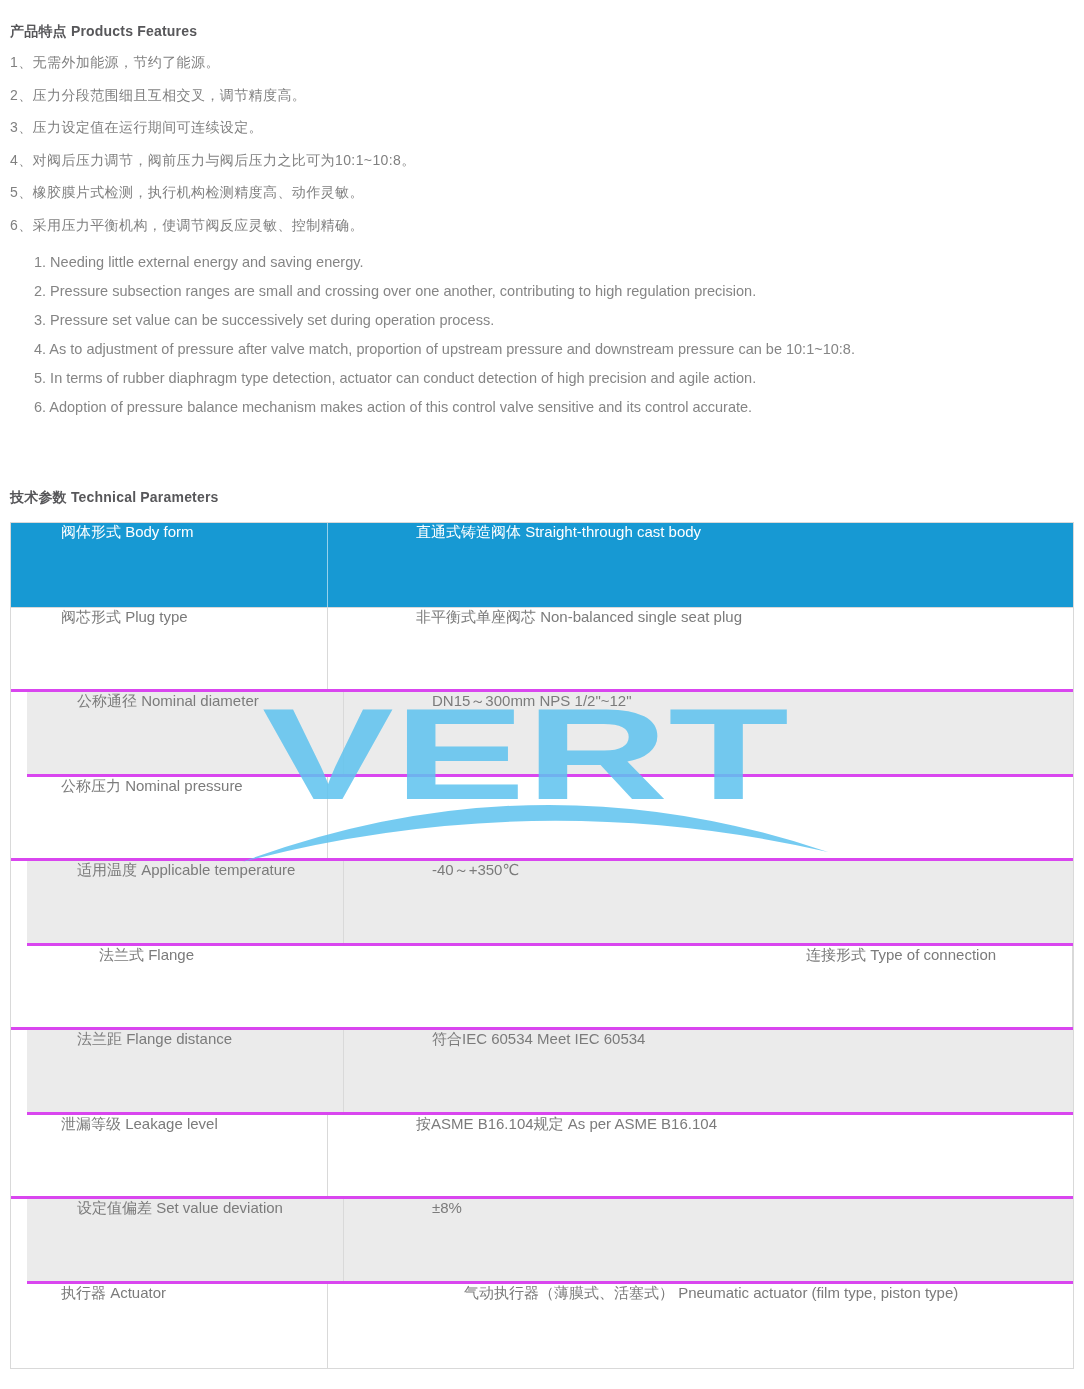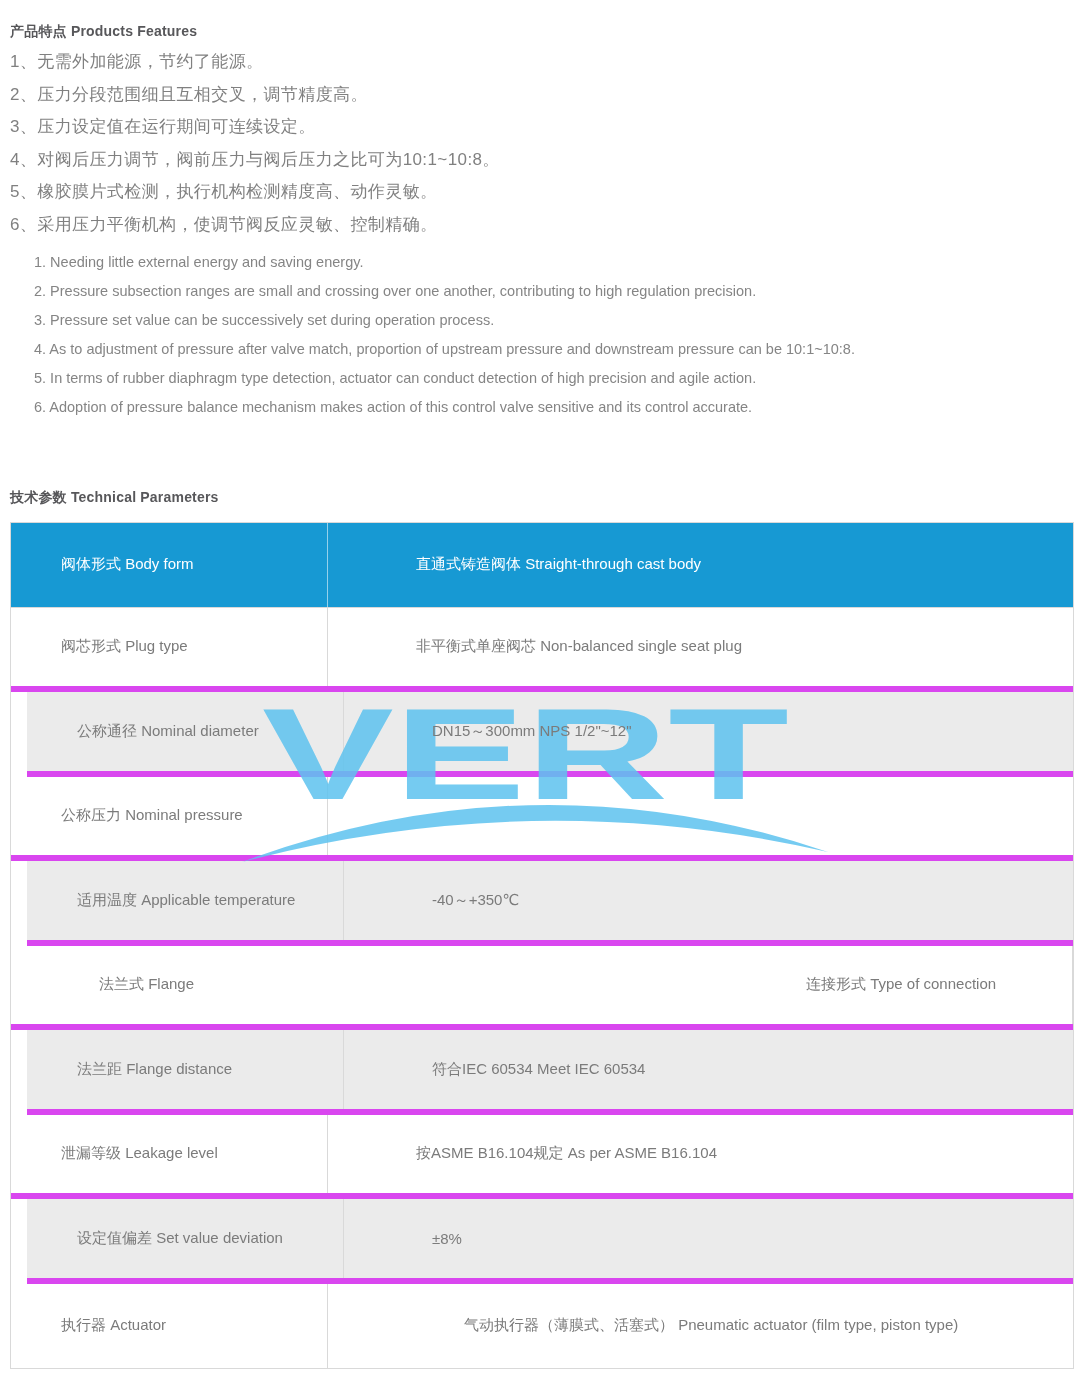--- a/index.html
+++ b/index.html
@@ -13,34 +13,34 @@
     font-size:14px;font-weight:bold;color:#57575a;line-height:28px;
     letter-spacing:0.2px;white-space:nowrap;
   }
   #features-title{top:8px;}
   #params-title{top:474px;}
 
   .feat-list{position:absolute;left:10px;}
   #cn-list{top:46px;}
   #en-list{top:248px;margin-left:24px;}
   .feat-item{color:#808080;white-space:nowrap;}
-  #cn-list .feat-item{font-size:17px;line-height:32.5px;letter-spacing:0.4px;}
+  #cn-list .feat-item{font-size:14px;line-height:32.5px;letter-spacing:0.4px;}
   #en-list .feat-item{font-size:14.5px;line-height:29px;color:#858585;}
 
   .param-table{
     position:absolute;left:10px;top:522px;width:1064px;
     border:1px solid #d9d9d9;box-sizing:border-box;background:#fff;
   }
   .trow{
     display:flex;height:84.5px;box-sizing:border-box;
-    border-bottom:6px solid #d946ef;
+    border-bottom:3px solid #d946ef;
   }
   .trow:last-child{border-bottom:none;gap:48px;}
   .trow .cell{
-    display:flex;align-items:center;box-sizing:border-box;
+    display:flex;align-items:flex-start;box-sizing:border-box;
     font-size:15px;color:#7b7b7b;
   }
   .cell.label{width:317px;padding-left:50px;border-right:1px solid #d9d9d9;}
   .cell.value{flex:1;padding-left:88px;}
   .trow.header{background:#1799d3;border-bottom:1px solid #d9d9d9;}
   .trow.header .cell{color:#ffffff;}
   .trow.header .cell.label{border-right:1px solid rgba(255,255,255,0.55);}
   .trow.alt{background:#ebebeb;margin-left:16px;}
   .cell span{position:relative;z-index:2;white-space:nowrap;}
 

